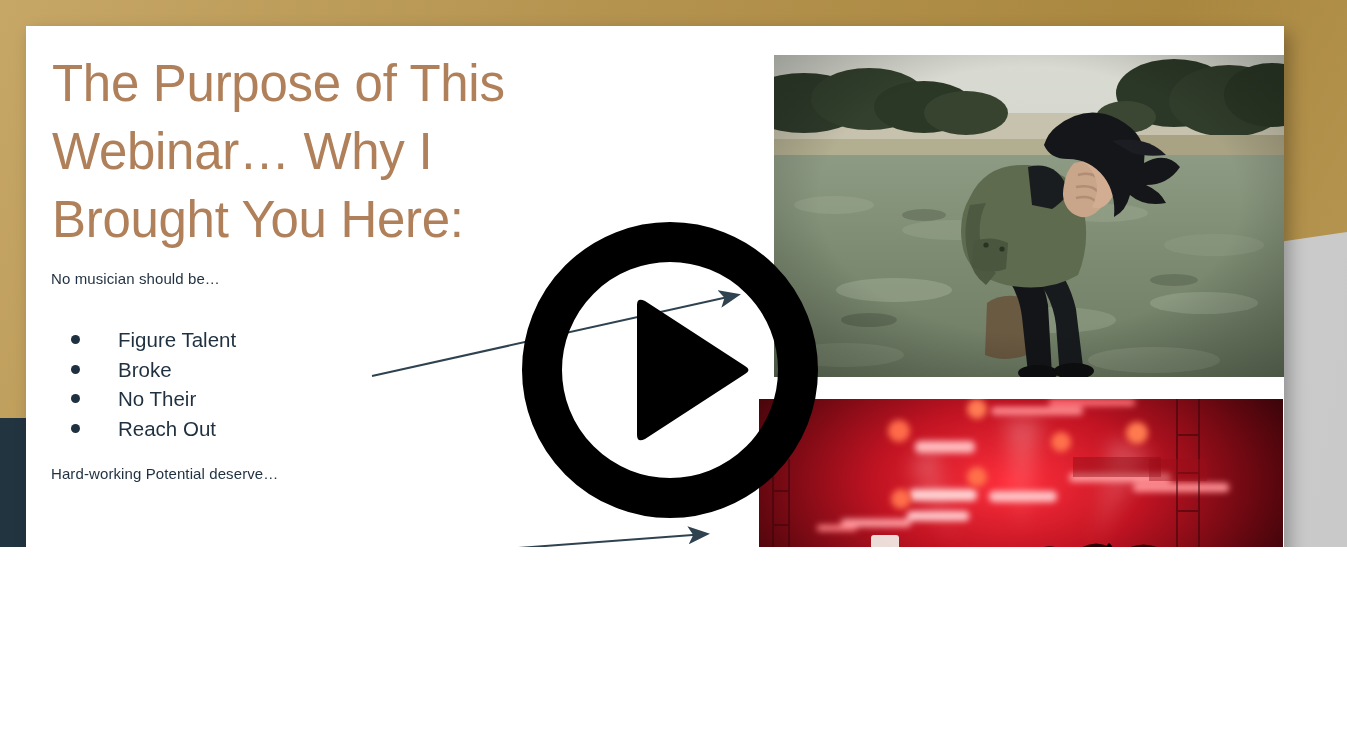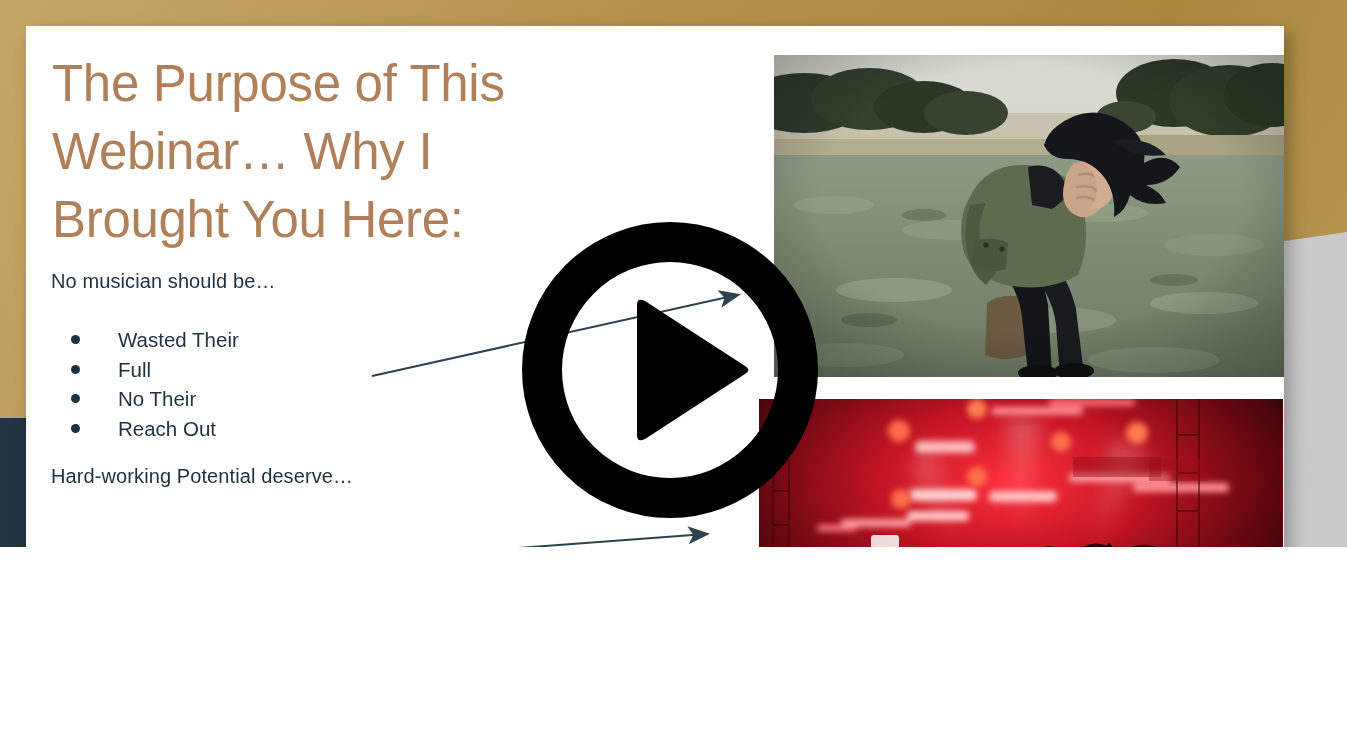--- a/index.html
+++ b/index.html
@@ -66,21 +66,21 @@
     line-height:1.33;
     font-weight:400;
     color:#b0805a;
     letter-spacing:-0.3px;
     white-space:pre-line;
   }
 
   
   .lead {
     position:absolute;
-    font-size:20px;
+    font-size:15px;
     color:#1f3040;
     letter-spacing:.1px;
   }
   .lead.one { left:51px; top:270px; }
   .lead.two { left:51px; top:465px; }
 
   .bullets {
     position:absolute;
     list-style:none;
     font-size:20.5px;
@@ -146,22 +146,22 @@
 
   <div class="card"></div>
 
   <h1 class="title">The Purpose of This
 Webinar… Why I
 Brought You Here:</h1>
 
   <p class="lead one">No musician should be…</p>
 
   <ul class="bullets one">
-    <li>Wasted Their</li>
-    <li>Full</li>
+    <li>Figure Talent</li>
+    <li>Broke</li>
     <li>No Their</li>
     <li>Reach Out</li>
   </ul>
 
   <p class="lead two">Hard-working Potential deserve…</p>
 
 
   <div class="photo photo-sad">
     <svg viewBox="0 0 510 322" width="510" height="322" preserveAspectRatio="none">
       <defs>

